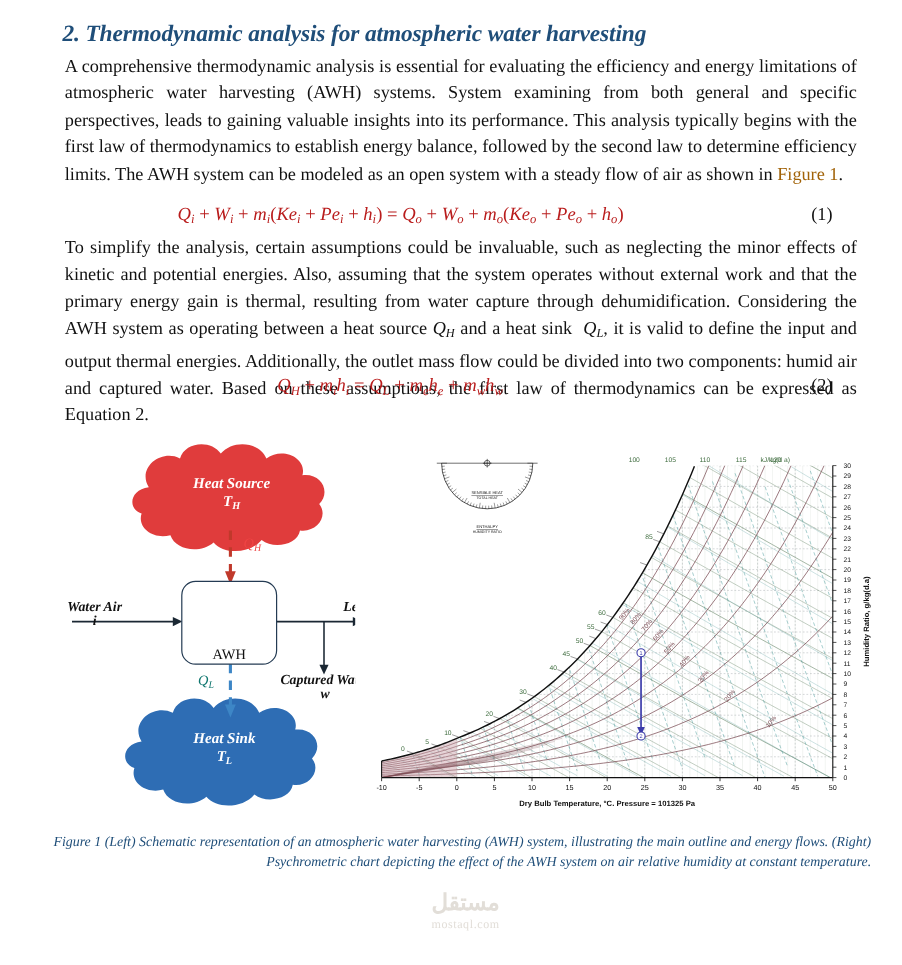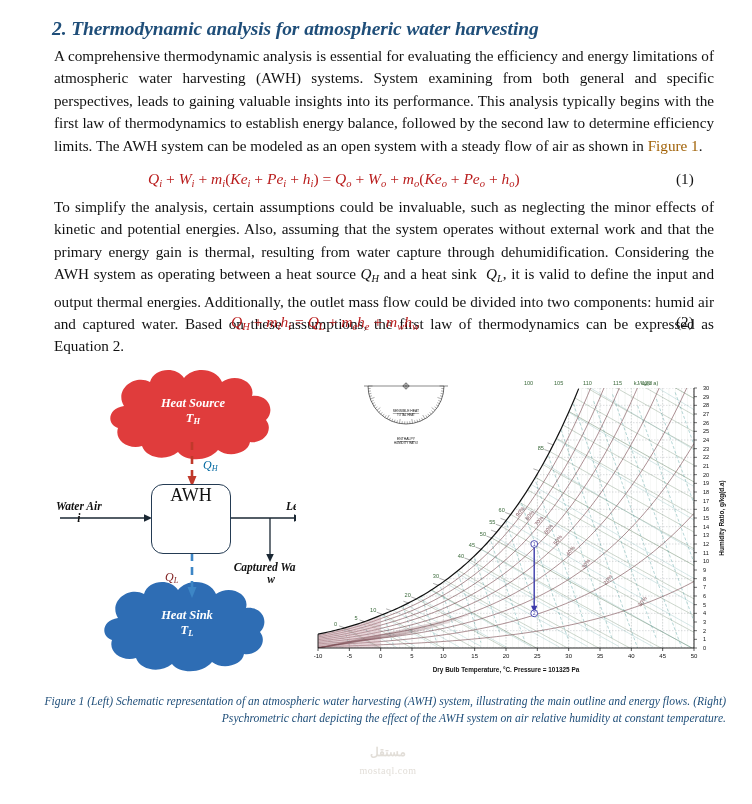--- a/index.html
+++ b/index.html
@@ -62,43 +62,43 @@
     position:absolute;left:0;top:0;width:100%;height:100%;
     display:flex;flex-direction:column;align-items:center;justify-content:center;
     color:#fff;font-style:italic;font-weight:bold;font-size:12.5px;
     line-height:15px;z-index:5;text-align:center;
   }
   .cloud .lbl .t2{font-weight:bold;font-style:italic;font-size:12.5px;}
 
   .awhbox{
     position:absolute;left:103px;top:114px;width:78px;height:68px;
     border:1.6px solid #243b53;border-radius:12px;background:#fff;
-    display:flex;align-items:flex-start;justify-content:center;
-    font-size:18px;color:#111;z-index:6;
+    display:flex;align-items:flex-end;justify-content:center;
+    font-size:12px;color:#111;z-index:6;
   }
   .dlabel{position:absolute;font-style:italic;font-weight:bold;font-size:11.5px;color:#111;white-space:nowrap;text-align:center;}
   .dlabel .sub{display:block;font-weight:bold;font-style:italic;font-size:11.5px;}
   .qlabel{position:absolute;font-style:italic;font-size:12px;white-ace:nowrap;}
 
   
   .psy{position:absolute;left:296px;top:0;width:456px;height:312px;background:#fff;}
 
   
   .caption{
     position:absolute;left:26px;top:694px;width:700px;
     font-size:11.6px;line-height:16.5px;font-style:italic;
     color:#1F4E79;text-align:right;
   }
 
   
   .watermark{
     position:absolute;left:318px;top:742px;width:140px;height:48px;
     text-align:center;color:#E2DED8;pointer-events:none;z-index:2;
   }
-  .watermark .ar{font-size:12px;font-weight:bold;line-height:21px;letter-spacing:1px;}
+  .watermark .ar{font-size:19px;font-weight:bold;line-height:21px;letter-spacing:1px;}
   .watermark .dm{font-size:10px;line-height:15px;letter-spacing:0.5px;}
 </style>
 </head>
 <body>
 
 <div class="page">
 
   <div class="sec-title">2. Thermodynamic analysis for atmospheric water harvesting</div>
 
   <div class="para p1"><span>A comprehensive thermodynamic analysis is essential for evaluating the efficiency and energy limitations of atmospheric water harvesting (AWH) systems. System examining from both general and specific perspectives, leads to gaining valuable insights into its performance. This analysis typically begins with the first law of thermodynamics to establish energy balance, followed by the second law to determine efficiency limits. The AWH system can be modeled as an open system with a steady flow of air as shown in </span><span class="link">Figure 1</span><span>.</span></div>
@@ -185,22 +185,22 @@
         <span class="sub">i</span>
       </div>
       <div class="dlabel" style="left:238px;top:130px;">
         <span>Left Air</span>
         <span class="sub">e</span>
       </div>
       <div class="dlabel" style="left:181px;top:191px;width:84px;">
         <span>Captured Water</span>
         <span class="sub">w</span>
       </div>
-      <div class="qlabel" style="left:155px;top:88px;color:#0369a1;">Q<sub>H</sub></div>
-      <div class="qlabel" style="left:117px;top:200px;color:#7f1d1d;">Q<sub>L</sub></div>
+      <div class="qlabel" style="left:155px;top:76px;color:#ef4444;">Q<sub>H</sub></div>
+      <div class="qlabel" style="left:117px;top:190px;color:#0f766e;">Q<sub>L</sub></div>
     </div>
 
     <div class="psy">
       <svg id="psy-svg" width="456" height="312" viewBox="0 0 456 312">
           <defs>
             <clipPath id="envclip">
               <path d="M22.00,264.14 L25.13,263.51 L28.27,262.85 L31.40,262.17 L34.53,261.46 L37.67,260.72 L40.80,259.95 L43.93,259.15 L47.07,258.31 L50.20,257.45 L53.33,256.54 L56.47,255.60 L59.60,254.63 L62.73,253.61 L65.87,252.56 L69.00,251.46 L72.13,250.32 L75.27,249.13 L78.40,247.90 L81.53,246.62 L84.67,245.29 L87.80,244.07 L90.93,242.82 L94.07,241.52 L97.20,240.18 L100.33,238.80 L103.47,237.37 L106.60,235.90 L109.73,234.38 L112.87,232.80 L116.00,231.18 L119.13,229.51 L122.27,227.78 L125.40,226.00 L128.53,224.17 L131.67,222.27 L134.80,220.32 L137.93,218.30 L141.07,216.22 L144.20,214.08 L147.33,211.87 L150.47,209.60 L153.60,207.25 L156.73,204.83 L159.87,202.34 L163.00,199.77 L166.13,197.13 L169.27,194.40 L172.40,191.59 L175.53,188.70 L178.67,185.72 L181.80,182.65 L184.93,179.50 L188.07,176.24 L191.20,172.90 L194.33,169.45 L197.47,165.90 L200.60,162.25 L203.73,158.49 L206.87,154.62 L210.00,150.64 L213.13,146.55 L216.27,142.33 L219.40,138.00 L222.53,133.54 L225.67,128.95 L228.80,124.23 L231.93,119.37 L235.07,114.38 L238.20,109.24 L241.33,103.96 L244.47,98.53 L247.60,92.95 L250.73,87.21 L253.87,81.30 L257.00,75.24 L260.13,69.00 L263.27,62.58 L266.40,55.99 L269.53,49.21 L272.67,42.24 L275.80,35.08 L278.93,27.72 L282.07,20.16 L285.20,18.00 L288.33,18.00 L291.47,18.00 L294.60,18.00 L297.73,18.00 L300.87,18.00 L304.00,18.00 L307.13,18.00 L310.27,18.00 L313.40,18.00 L316.53,18.00 L319.67,18.00 L322.80,18.00 L325.93,18.00 L329.07,18.00 L332.20,18.00 L335.33,18.00 L338.47,18.00 L341.60,18.00 L344.73,18.00 L347.87,18.00 L351.00,18.00 L354.13,18.00 L357.27,18.00 L360.40,18.00 L363.53,18.00 L366.67,18.00 L369.80,18.00 L372.93,18.00 L376.07,18.00 L379.20,18.00 L382.33,18.00 L385.47,18.00 L388.60,18.00 L391.73,18.00 L394.87,18.00 L398.00,18.00 L398.00,278.00 L22.00,278.00 Z"></path>
             </clipPath>
           </defs>
           <g clip-path="url(#envclip)">

